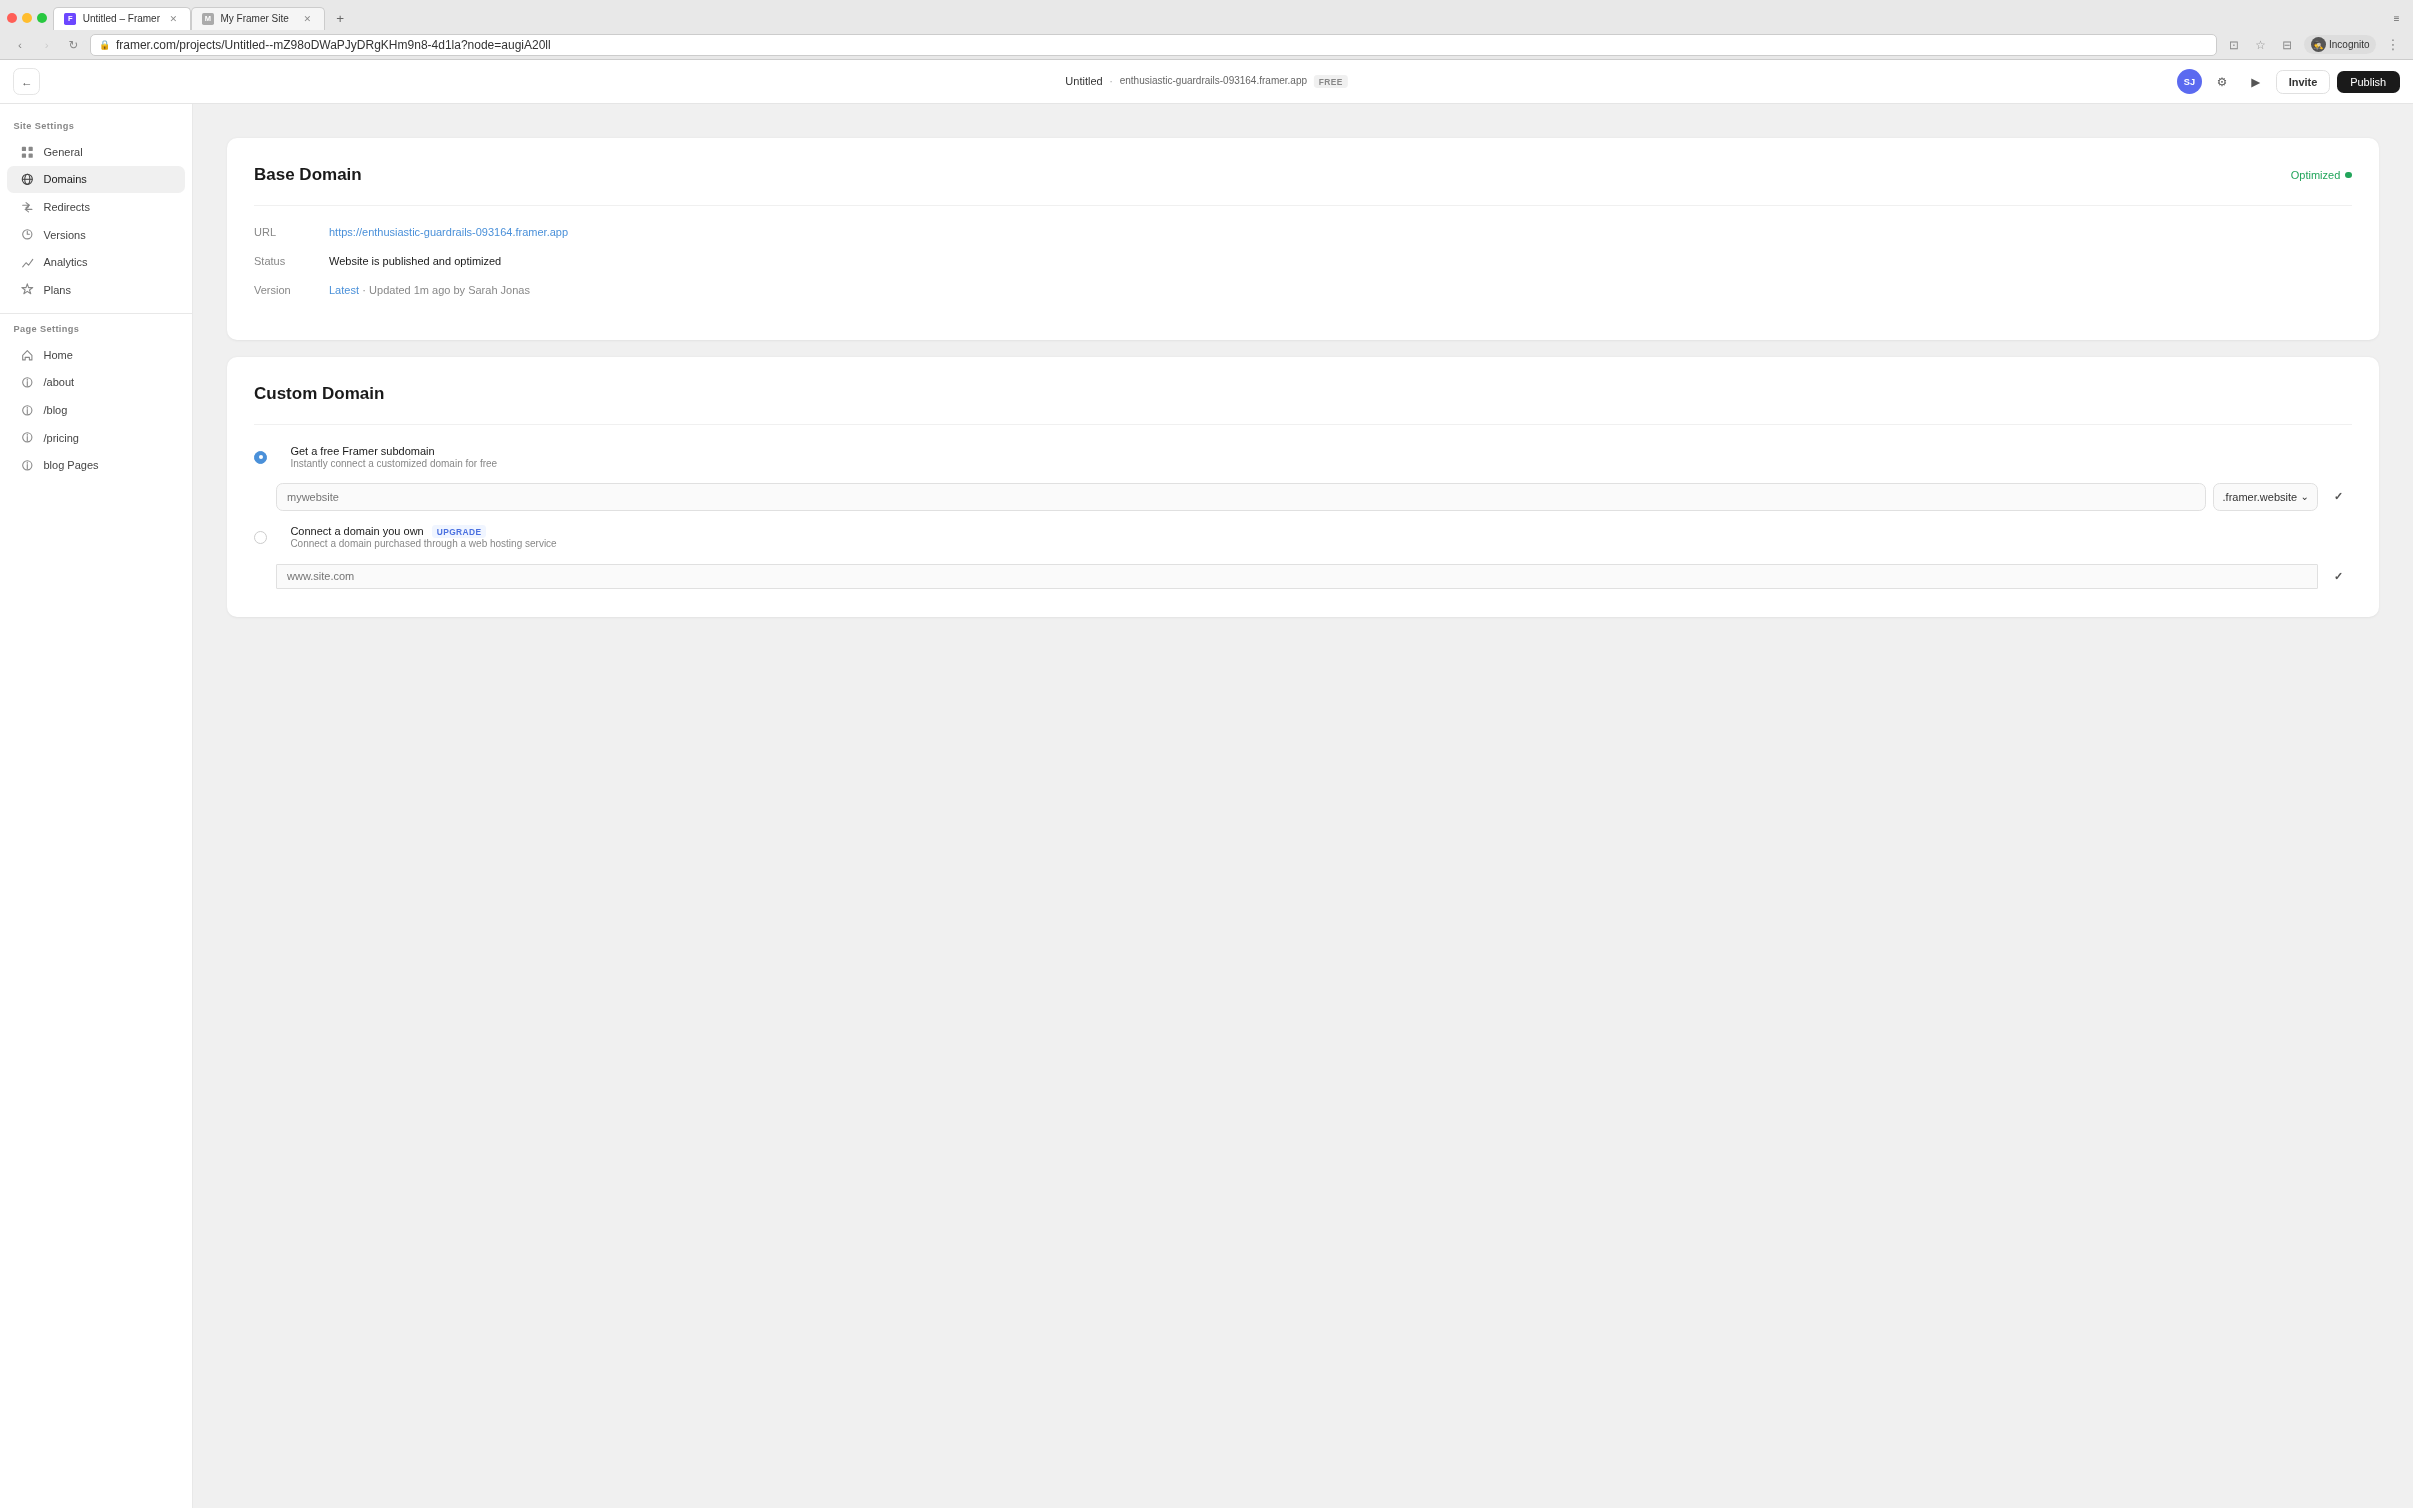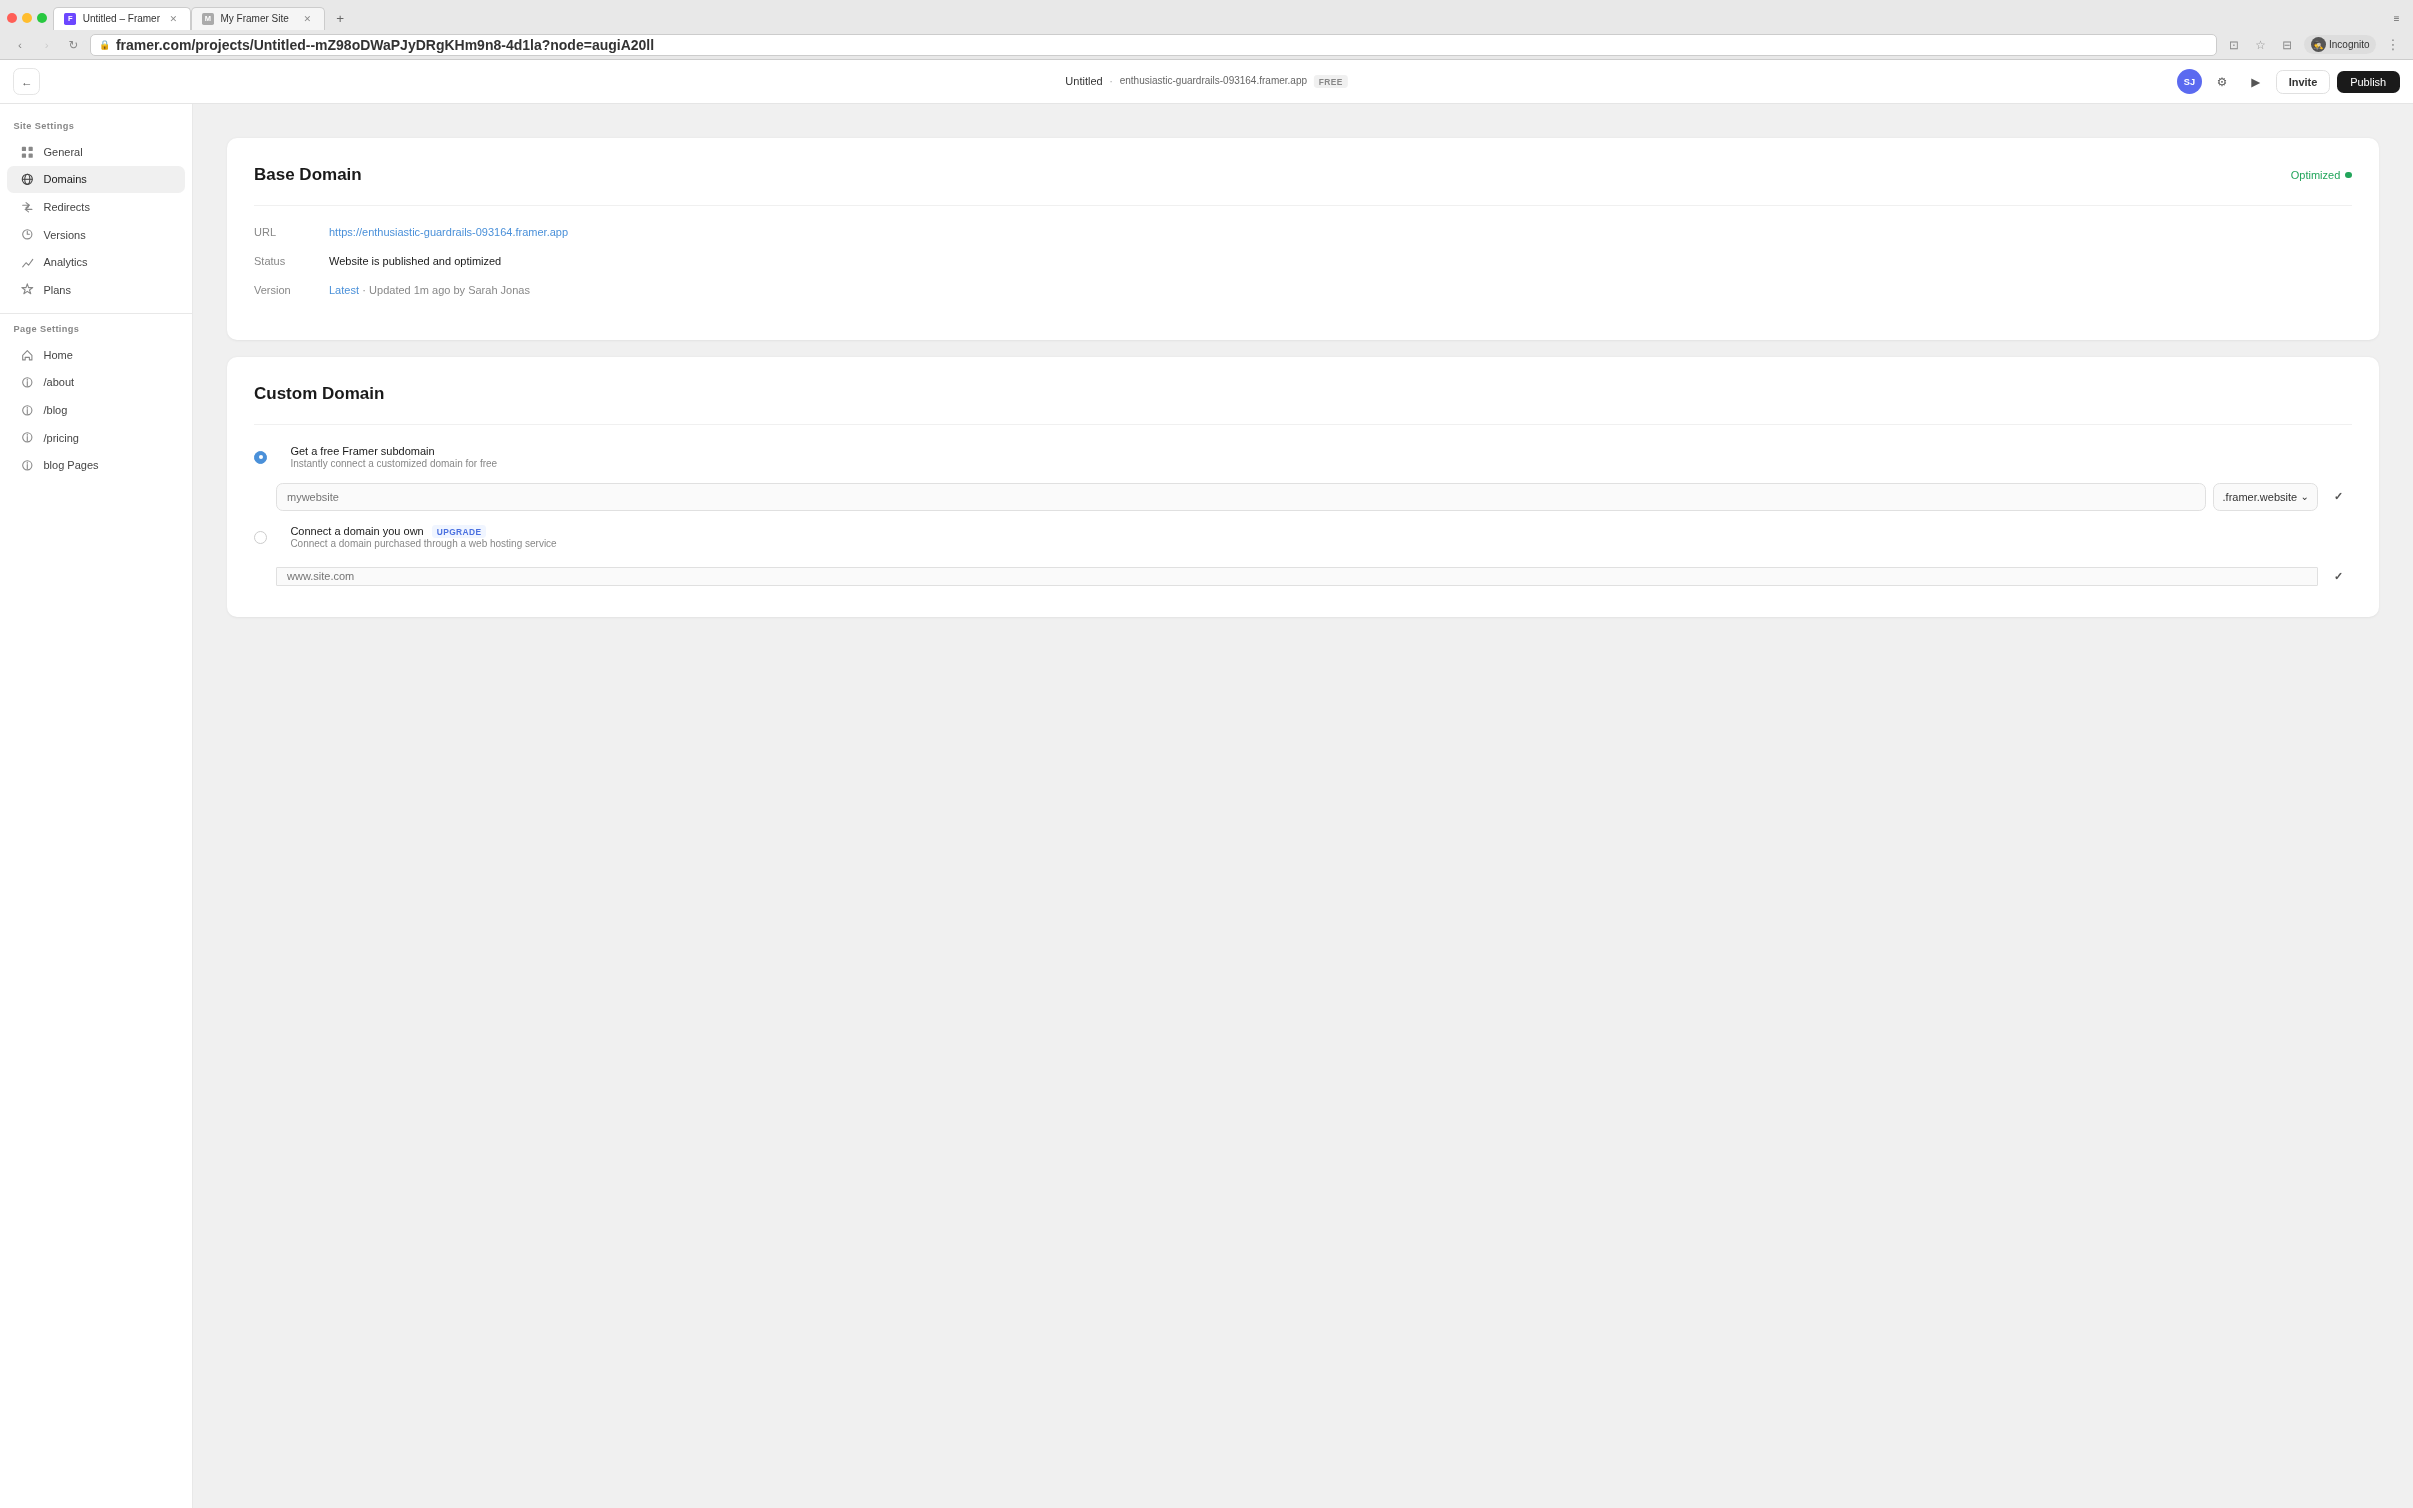--- a/index.html
+++ b/index.html
@@ -123,21 +123,21 @@
     <div class="tab-new">+</div>
     <div class="tab-expand">≡</div>
   </div>
 
   <div class="nav-bar">
     <div class="nav-btn">‹</div>
     <div class="nav-btn disabled">›</div>
     <div class="nav-btn">↻</div>
     <div class="address-bar">
       <span class="lock-icon">🔒</span>
-      <span style="font-size:14px; color:#333;font-weight:bold;">framer.com/projects/Untitled--mZ98oDWaPJyDRgKHm9n8-4d1la?node=augiA20ll</span>
+      <span style="font-size:12px; color:#333;">framer.com/projects/Untitled--mZ98oDWaPJyDRgKHm9n8-4d1la?node=augiA20ll</span>
     </div>
     <div class="nav-action-btn" style="font-size:11.7px; color:#888;">⊡</div>
     <div class="nav-action-btn" style="font-size:11.7px; color:#888;">☆</div>
     <div class="nav-action-btn" style="font-size:11.7px; color:#888;">⊟</div>
     <div class="incognito-badge">
       <div class="incognito-icon">🕵</div>
       <span>Incognito</span>
     </div>
     <div class="nav-action-btn" style="font-size:13.4px; color:#888;">⋮</div>
   </div>
@@ -350,21 +350,21 @@
           <div>
             <div class="radio-label">
               <span>Connect a domain you own</span>
               <span class="upgrade-badge">UPGRADE</span>
             </div>
             <div class="radio-desc">Connect a domain purchased through a web hosting service</div>
           </div>
         </div>
 
         <div class="domain-input-row2">
-          <input class="domain-input2" type="text" style="flex: 1 1 0%; height: 19px; border: 0.8px solid rgb(224, 224, 224); border-radius: 1px; padding: 0px 10px; font-size: 11px; color: rgb(170, 170, 170); background: rgb(250, 250, 250); outline: none;" placeholder="www.site.com">
+          <input class="domain-input2" type="text" style="flex: 1 1 0%; height: 25px; border: 0.8px solid rgb(224, 224, 224); border-radius: 1px; padding: 0px 10px; font-size: 11px; color: rgb(170, 170, 170); background: rgb(250, 250, 250); outline: none;" placeholder="www.site.com">
           <div class="check-btn">
             <span style="font-weight:600; color:#555;">✓</span>
           </div>
         </div>
       </div>
 
 
     </div>
   </div>
 </div>

